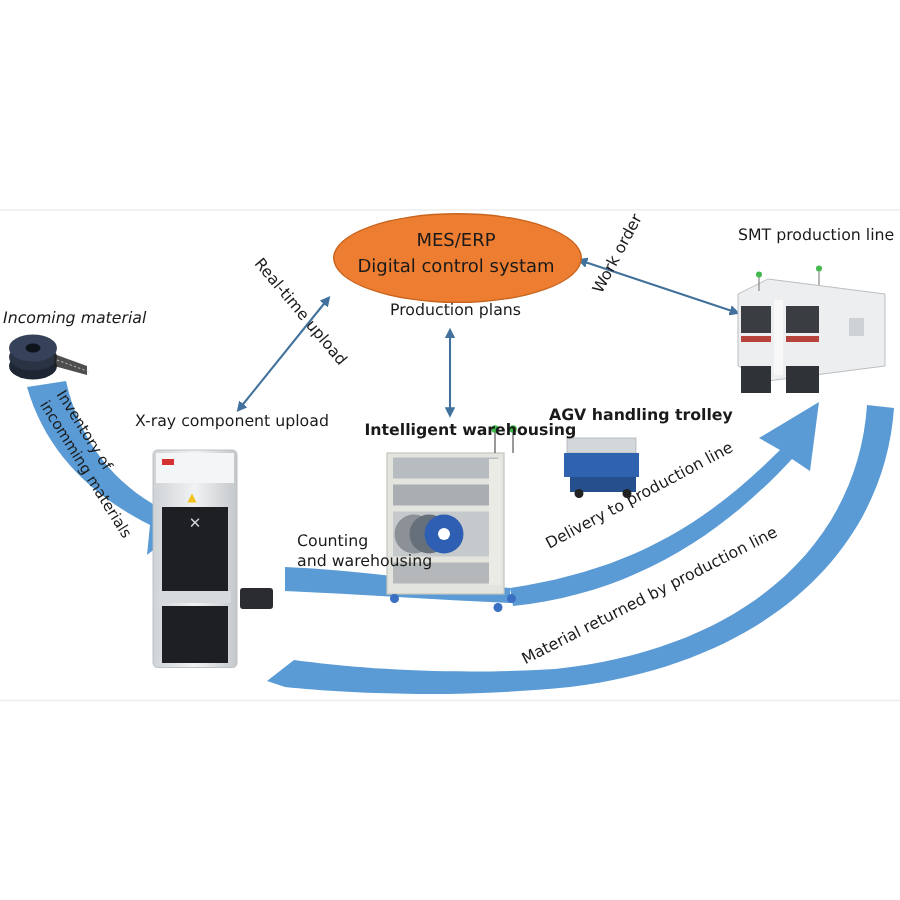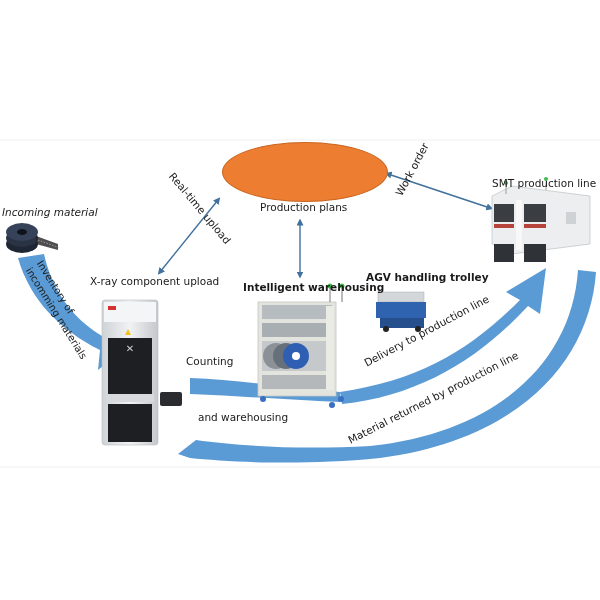--- a/index.html
+++ b/index.html
@@ -100,28 +100,30 @@
     <rect x="566" y="212" width="10" height="12" fill="#cfd2d5"></rect>
     <line x1="506" y1="194" x2="506" y2="184" stroke="#888" stroke-width="0.8"></line>
     <circle cx="506" cy="183" r="2" fill="#43b94f"></circle>
     <line x1="546" y1="190" x2="546" y2="180" stroke="#888" stroke-width="0.8"></line>
     <circle cx="546" cy="179" r="2" fill="#43b94f"></circle>
   </g>
 </svg>
 
 <div class="ellipse"></div>
 <div class="ellipse-text">
+  <div>MES/ERP</div>
+  <div>Digital control systam</div>
 </div>
 
 <div class="lbl" style="left:176px;top:170px;transform:rotate(50deg);transform-origin:left top;">Real-time upload</div>
 <div class="lbl" style="left:393px;top:192px;transform:rotate(-62deg);transform-origin:left top;">Work order</div>
 <div class="lbl" style="left:260px;top:201px;">Production plans</div>
 <div class="lbl" style="left:2px;top:206px;font-style:italic;">Incoming material</div>
 <div class="lbl" style="left:45px;top:258px;font-size:10px;transform:rotate(58deg);transform-origin:left top;">Inventory of</div>
 <div class="lbl" style="left:34px;top:265px;font-size:10px;transform:rotate(58deg);transform-origin:left top;">incomming materials</div>
 <div class="lbl" style="left:90px;top:275px;">X-ray component upload</div>
 <div class="lbl" style="left:243px;top:281px;font-weight:bold;">Intelligent warehousing</div>
 <div class="lbl" style="left:366px;top:271px;font-weight:bold;">AGV handling trolley</div>
-<div class="lbl" style="left:492px;top:177px;">SMT production line</div>
-<div class="lbl" style="left:186px;top:355px;">Counting</div>
-<div class="lbl" style="left:198px;top:368px;margin-top:43px;">and warehousing</div>
+<div class="lbl" style="left:492px;top:151px;">SMT production line</div>
+<div class="lbl" style="left:198px;top:355px;">Counting</div>
+<div class="lbl" style="left:198px;top:368px;">and warehousing</div>
 <div class="lbl" style="left:362px;top:358px;transform:rotate(-28deg);transform-origin:left top;">Delivery to production line</div>
 <div class="lbl" style="left:346px;top:435px;transform:rotate(-27deg);transform-origin:left top;">Material returned by production line</div>
 
 </body></html>

